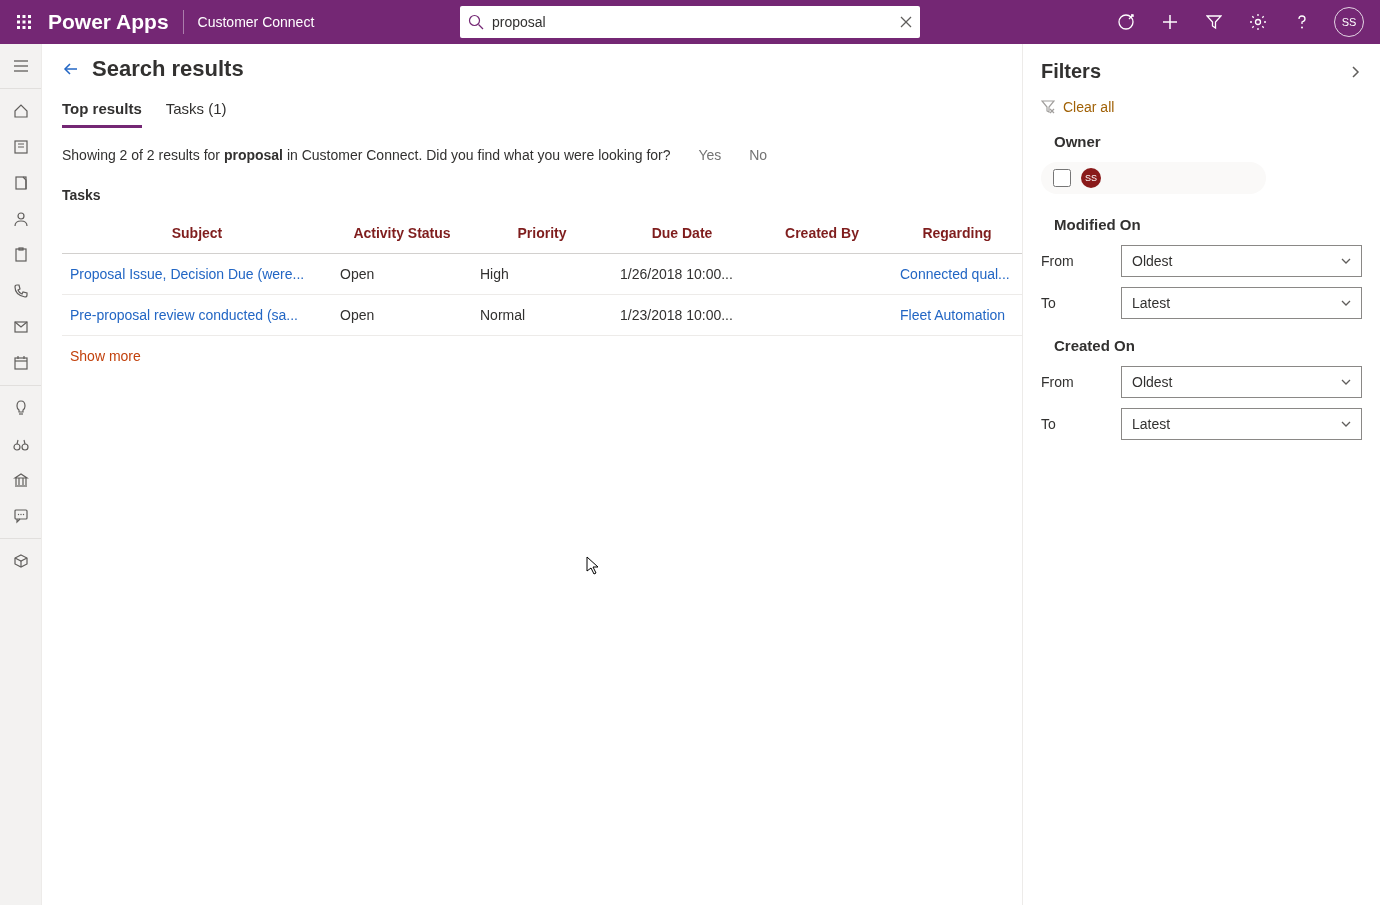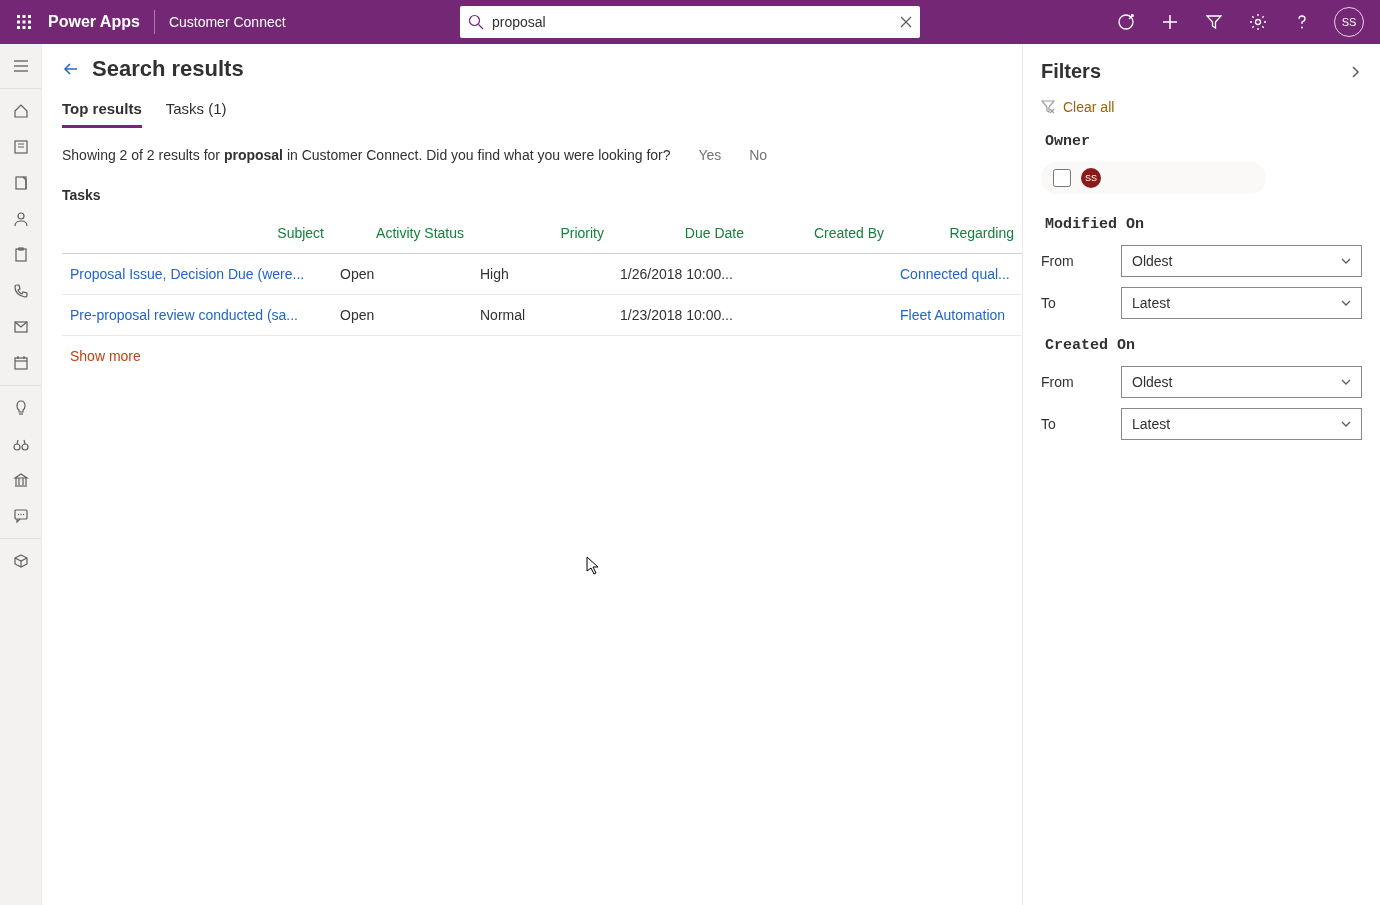--- a/index.html
+++ b/index.html
@@ -17,21 +17,21 @@
     height: 44px;
     background: #742774;
     color: #fff;
     padding: 0 8px;
   }
   .waffle {
     width: 32px; height: 44px;
     display: flex; align-items: center; justify-content: center;
     cursor: pointer;
   }
-  .appname { font-weight: 600; font-size: 16px; margin-left: 8px; }
+  .appname { font-weight: 600; font-size: 21px; margin-left: 8px; }
   .divider-v {
     width: 1px; height: 24px; background: rgba(255,255,255,0.4);
     margin: 0 14px;
   }
   .env-name { font-size: 14px; font-weight: 400; }
   .searchbox {
     margin-left: auto; margin-right: auto;
     width: 460px; height: 32px;
     background: #fff;
     border-radius: 2px;
@@ -116,21 +116,21 @@
   }
   .summary .link { color: #737373; cursor: pointer; margin-left: 24px; }
   .summary strong { font-weight: 600; }
   .section-label {
     font-size: 14px; font-weight: 600; color: #323130; margin-bottom: 10px;
   }
   table.results {
     width: 960px; border-collapse: collapse;
   }
   table.results th {
-    text-align: right; font-weight: 400; font-size: 14px; color: #15803d;
+    text-align: center; font-weight: 700; font-size: 14px; color: #7f1d1d;
     padding: 12px 8px;
     border-bottom: 1px solid #d2d0ce;
   }
   table.results td {
     padding: 12px 8px;
     border-bottom: 1px solid #edebe9;
     font-size: 14px; color: #323130;
     white-space: nowrap; overflow: hidden; text-overflow: ellipsis;
     max-width: 0;
   }
@@ -147,21 +147,21 @@
     width: 358px; border-left: 1px solid #edebe9;
     padding: 16px 18px;
   }
   .filters-header {
     display: flex; align-items: center;
     margin-bottom: 16px;
   }
   .filters-title { font-size: 20px; font-weight: 600; color: #323130; }
   .filters-collapse { margin-left: auto; color: #605e5c; cursor: pointer; }
   .clear-all { display: flex; align-items: center; gap: 8px; color: #a16207; font-size: 14px; cursor: pointer; margin-bottom: 18px; }
-  .filter-section-title { font-size: 15px; font-weight: 600; color: #323130; margin: 10px 0 12px 4px; font-family: Liberation Mono, monospace; }
+  .filter-section-title { font-size: 15px; font-weight: 600; color: #323130; margin: 10px 0 12px 13px; }
   .owner-row {
     display: flex; align-items: center; gap: 10px;
     background: #faf9f8; border-radius: 18px; padding: 6px 12px;
     width: 225px;
   }
   .owner-row input[type="checkbox"] {
     width: 18px; height: 18px; cursor: pointer;
   }
   .owner-badge {
     width: 20px; height: 20px; border-radius: 50%;

